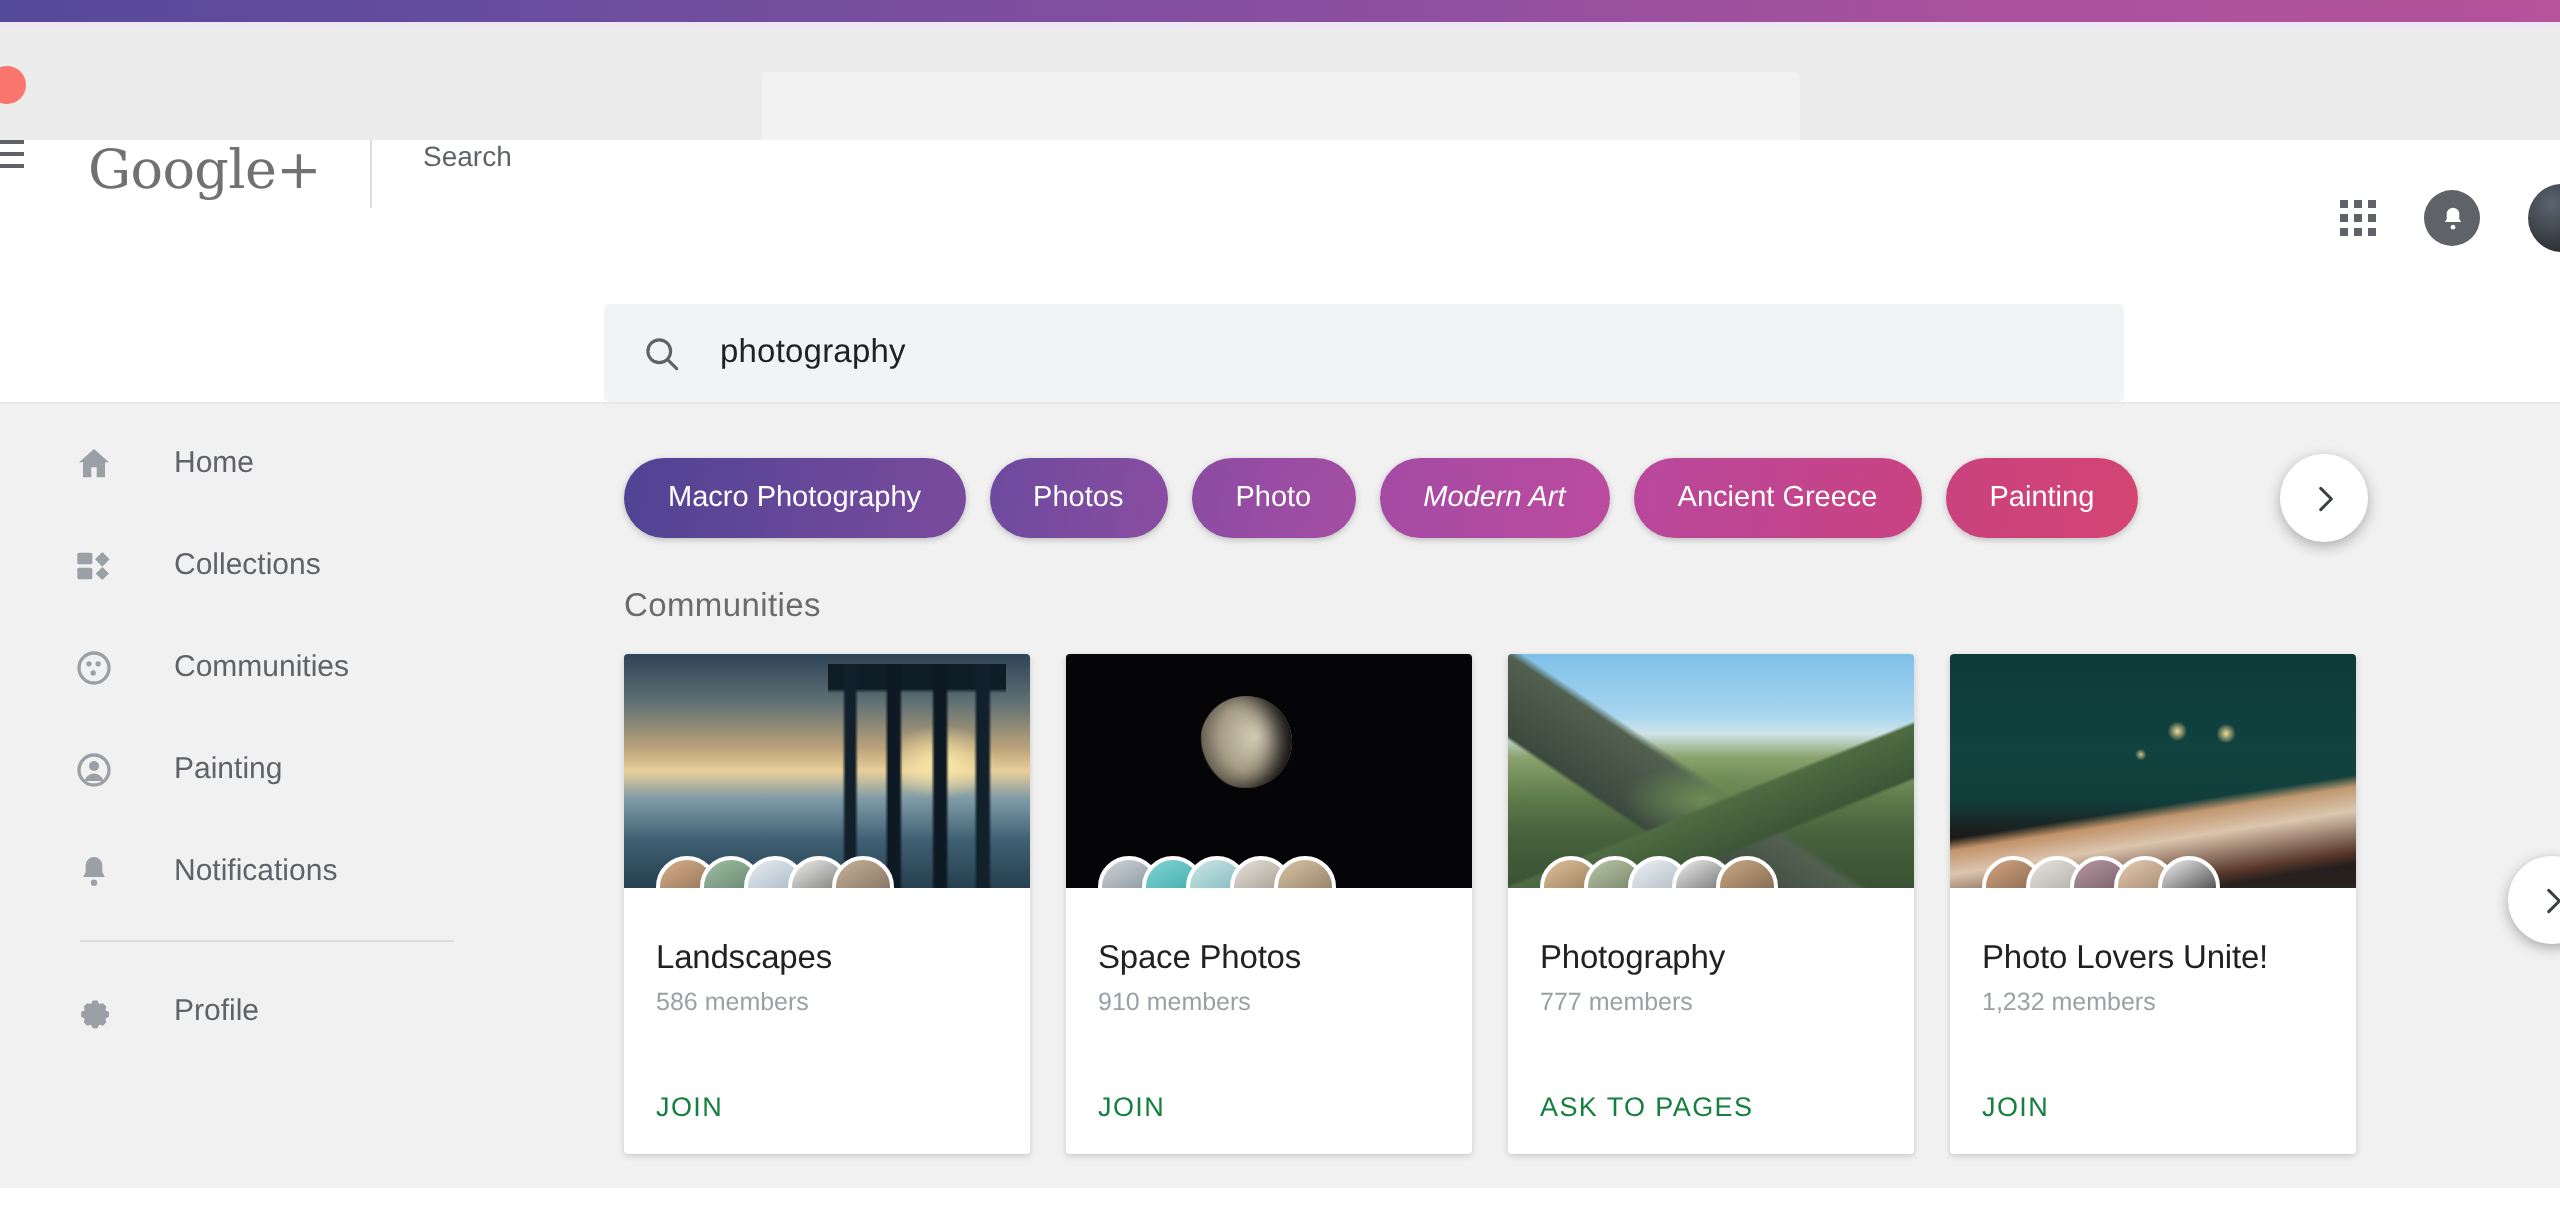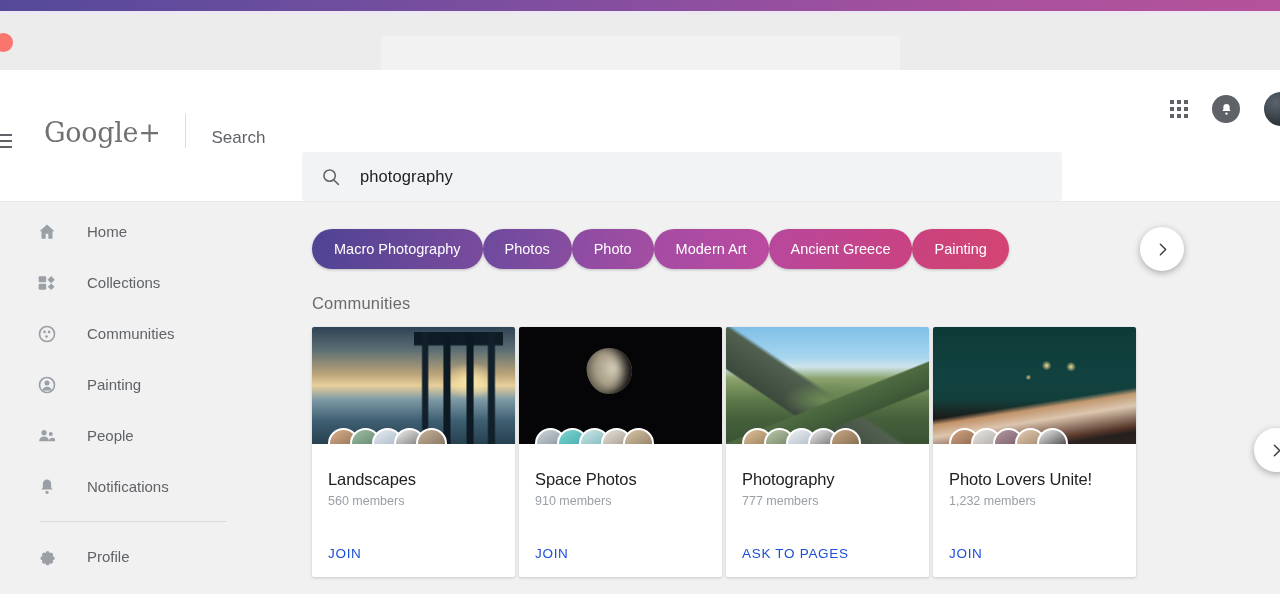--- a/index.html
+++ b/index.html
@@ -33,38 +33,38 @@
   .url-bar {
     position: absolute; left: 381px; top: 22px;
     width: 519px; height: 36px;
     background: #f2f2f2; border-radius: 3px;
   }
 
   
   .gheader {
     height: 78px; width: 100%;
     background: #ffffff;
-    display: flex; align-items: flex-end;
+    display: flex; align-items: flex-start;
     position: relative;
   }
   .hamburger {
     margin-left: -6px; width: 26px;
     display: flex; flex-direction: column; gap: 4px;
     cursor: pointer;
   }
   .hamburger span { display: block; height: 2px; background: #5f6368; width: 18px; }
   .brand {
     margin-left: 24px;
     font-family: "DejaVu Serif", serif;
     font-size: 27px; color: #717171; letter-spacing: -0.3px;
     white-space: nowrap;
   }
   .hdivider { width: 1px; height: 34px; background: #dadce0; margin-left: 24px; }
   .search-label {
-    margin-left: 26px; font-size: 17px; color: #5f6368; white-space: nowrap;
+    margin-left: 26px; font-size: 14px; color: #5f6368; white-space: nowrap;
   }
   .search-box {
     position: absolute; left: 302px; top: 82px;
     width: 760px; height: 49px;
     background: #f1f3f4; border-radius: 3px;
     display: flex; align-items: center;
   }
   .search-ico { margin-left: 18px; width: 22px; height: 22px; display: block; }
   .search-val {
     margin-left: 18px; font-size: 16.5px; color: #202124; letter-spacing: .1px;
@@ -120,41 +120,41 @@
     display: flex; justify-content: center; color: #909090;
   }
   .side-label {
     margin-left: 28px; font-size: 15px; color: #5f6368; white-space: nowrap;
   }
   .side-sep { height: 1px; background: #dcdcdc; margin: 9px 26px 9px 0; }
 
   .content { flex: 1; padding-left: 59px; padding-top: 24px; position: relative; }
 
   
-  .chiprow { display: flex; align-items: center; position: relative; height: 46px; }
+  .chiprow { display: flex; align-items: center; gap: 12px; position: relative; height: 46px; }
   .chip {
     height: 40px; border-radius: 22px; color: #fff;
     display: flex; align-items: center; justify-content: center;
     padding: 0 22px; font-size: 14.5px; white-space: nowrap;
     box-shadow: 0 1px 3px rgba(0,0,0,.22); cursor: pointer;
   }
   .chip-arrow, .card-arrow {
     position: absolute; width: 44px; height: 44px; border-radius: 50%;
     background: #fff; box-shadow: 0 2px 7px rgba(0,0,0,.3);
     display: flex; align-items: center; justify-content: center;
     cursor: pointer; z-index: 6;
   }
   .chip-arrow { right: 96px; top: 1px; }
 
   .sec-title {
     margin-top: 22px; font-size: 16.5px; color: #6b6b6b; letter-spacing: .2px;
   }
 
   
-  .cards { display: flex; gap: 4px; margin-top: 14px; position: relative; }
+  .cards { display: flex; gap: 18px; margin-top: 14px; position: relative; }
   .card {
     width: 203px; background: #fff; border-radius: 2px;
     box-shadow: 0 1px 3px rgba(0,0,0,.17);
     overflow: hidden; flex: 0 0 203px; position: relative;
     height: 250px;
   }
   .card-img { height: 117px; width: 100%; position: relative; overflow: hidden; }
   .avstack {
     position: absolute; left: 16px; bottom: -15px; display: flex; z-index: 3;
   }
@@ -162,21 +162,21 @@
     display: block; width: 31px; height: 31px; border-radius: 50%;
     border: 2px solid #fff; margin-left: -9px;
     background-size: cover;
   }
   .avstack i:first-child { margin-left: 0; }
   .card-body { padding: 26px 16px 0 16px; }
   .card-title { font-size: 16.5px; color: #202124; white-space: nowrap; letter-spacing: -.1px; }
   .card-members { font-size: 12.5px; color: #9aa0a6; margin-top: 5px; }
   .card-action {
     position: absolute; left: 16px; bottom: 16px;
-    font-size: 13.5px; letter-spacing: .7px; color: #1d4ed8;
+    font-size: 13.5px; letter-spacing: .7px; color: #15803d;
     cursor: pointer; white-space: nowrap;
   }
   .card-arrow { right: -18px; top: 101px; }
 
   
   .img-beach {
     background:
       radial-gradient(ellipse 40px 26px at 78% 46%, rgba(255,236,170,.95), rgba(255,215,130,0) 70%),
       linear-gradient(180deg, #2e4356 0%, #5d6f73 20%, #b9a279 40%, #e8cf9a 50%, #7e9aa6 62%, #3e5f72 80%, #26404f 100%);
   }
@@ -325,31 +325,20 @@
           <circle cx="12" cy="12" r="9" fill="none" stroke="#9aa0a6" stroke-width="2"></circle>
           <circle cx="12" cy="9.6" r="3" fill="#9aa0a6"></circle>
           <path d="M6.2 18.6a6 6 0 0 1 11.6 0z" fill="#9aa0a6"></path>
         </svg>
       </span>
       <span class="side-label">Painting</span>
     </div>
     <div class="side-item">
       <span class="side-ico">
         <svg width="20" height="20" viewBox="0 0 24 24">
-          <circle cx="8.5" cy="8" r="3.1" fill="#9aa0a6"></circle>
-          <circle cx="16.5" cy="9.5" r="2.4" fill="#9aa0a6"></circle>
-          <path d="M2.6 18.4a5.9 5.9 0 0 1 11.8 0z" fill="#9aa0a6"></path>
-          <path d="M14.2 18.4a4.4 4.4 0 0 1 7.4-3.2v3.2z" fill="#9aa0a6"></path>
-        </svg>
-      </span>
-      <span class="side-label">People</span>
-    </div>
-    <div class="side-item">
-      <span class="side-ico">
-        <svg width="20" height="20" viewBox="0 0 24 24">
           <path d="M12 3a5 5 0 0 0-5 5v4.2L5.4 15h13.2L17 12.2V8a5 5 0 0 0-5-5z" fill="#9aa0a6"></path>
           <circle cx="12" cy="18.4" r="1.9" fill="#9aa0a6"></circle>
         </svg>
       </span>
       <span class="side-label">Notifications</span>
     </div>
 
     <div class="side-sep"></div>
 
     <div class="side-item">
@@ -367,21 +356,21 @@
     <div class="chiprow">
       <div class="chip" style="background:linear-gradient(100deg,#4f4394,#7b4b9d);">
         <span>Macro Photography</span>
       </div>
       <div class="chip" style="background:linear-gradient(100deg,#6c4a9e,#8a4da1);">
         <span>Photos</span>
       </div>
       <div class="chip" style="background:linear-gradient(100deg,#8b4ba3,#a44ea2);">
         <span>Photo</span>
       </div>
-      <div class="chip" style="background:linear-gradient(100deg,#a44ba4,#bc4b9f);">
+      <div class="chip" style="background:linear-gradient(100deg,#a44ba4,#bc4b9f);font-style:italic;">
         <span>Modern Art</span>
       </div>
       <div class="chip" style="background:linear-gradient(100deg,#b8489d,#ca4281);">
         <span>Ancient Greece</span>
       </div>
       <div class="chip" style="background:linear-gradient(100deg,#c9427f,#d34572);text-align:center;">
         <span>Painting</span>
       </div>
 
       <div class="chip-arrow">
@@ -400,21 +389,21 @@
           <div class="avstack">
             <i style="background:linear-gradient(150deg,#d8b08c,#7a5a42)"></i>
             <i style="background:linear-gradient(150deg,#9fbfa4,#4e6f58)"></i>
             <i style="background:linear-gradient(150deg,#e8eef3,#8fa3b3)"></i>
             <i style="background:linear-gradient(150deg,#f0f0ee,#4a4a4a)"></i>
             <i style="background:linear-gradient(150deg,#c8b29a,#6d6150)"></i>
           </div>
         </div>
         <div class="card-body">
           <div class="card-title">Landscapes</div>
-          <div class="card-members">560 members</div>
+          <div class="card-members">586 members</div>
         </div>
         <div class="card-action">JOIN</div>
       </div>
 
       <div class="card">
         <div class="card-img img-moon">
           <div class="avstack">
             <i style="background:linear-gradient(150deg,#cfd6dc,#6d7a84)"></i>
             <i style="background:linear-gradient(150deg,#7fd6d4,#2f9a9c)"></i>
             <i style="background:linear-gradient(150deg,#cfe7e6,#5fa7ae)"></i>

